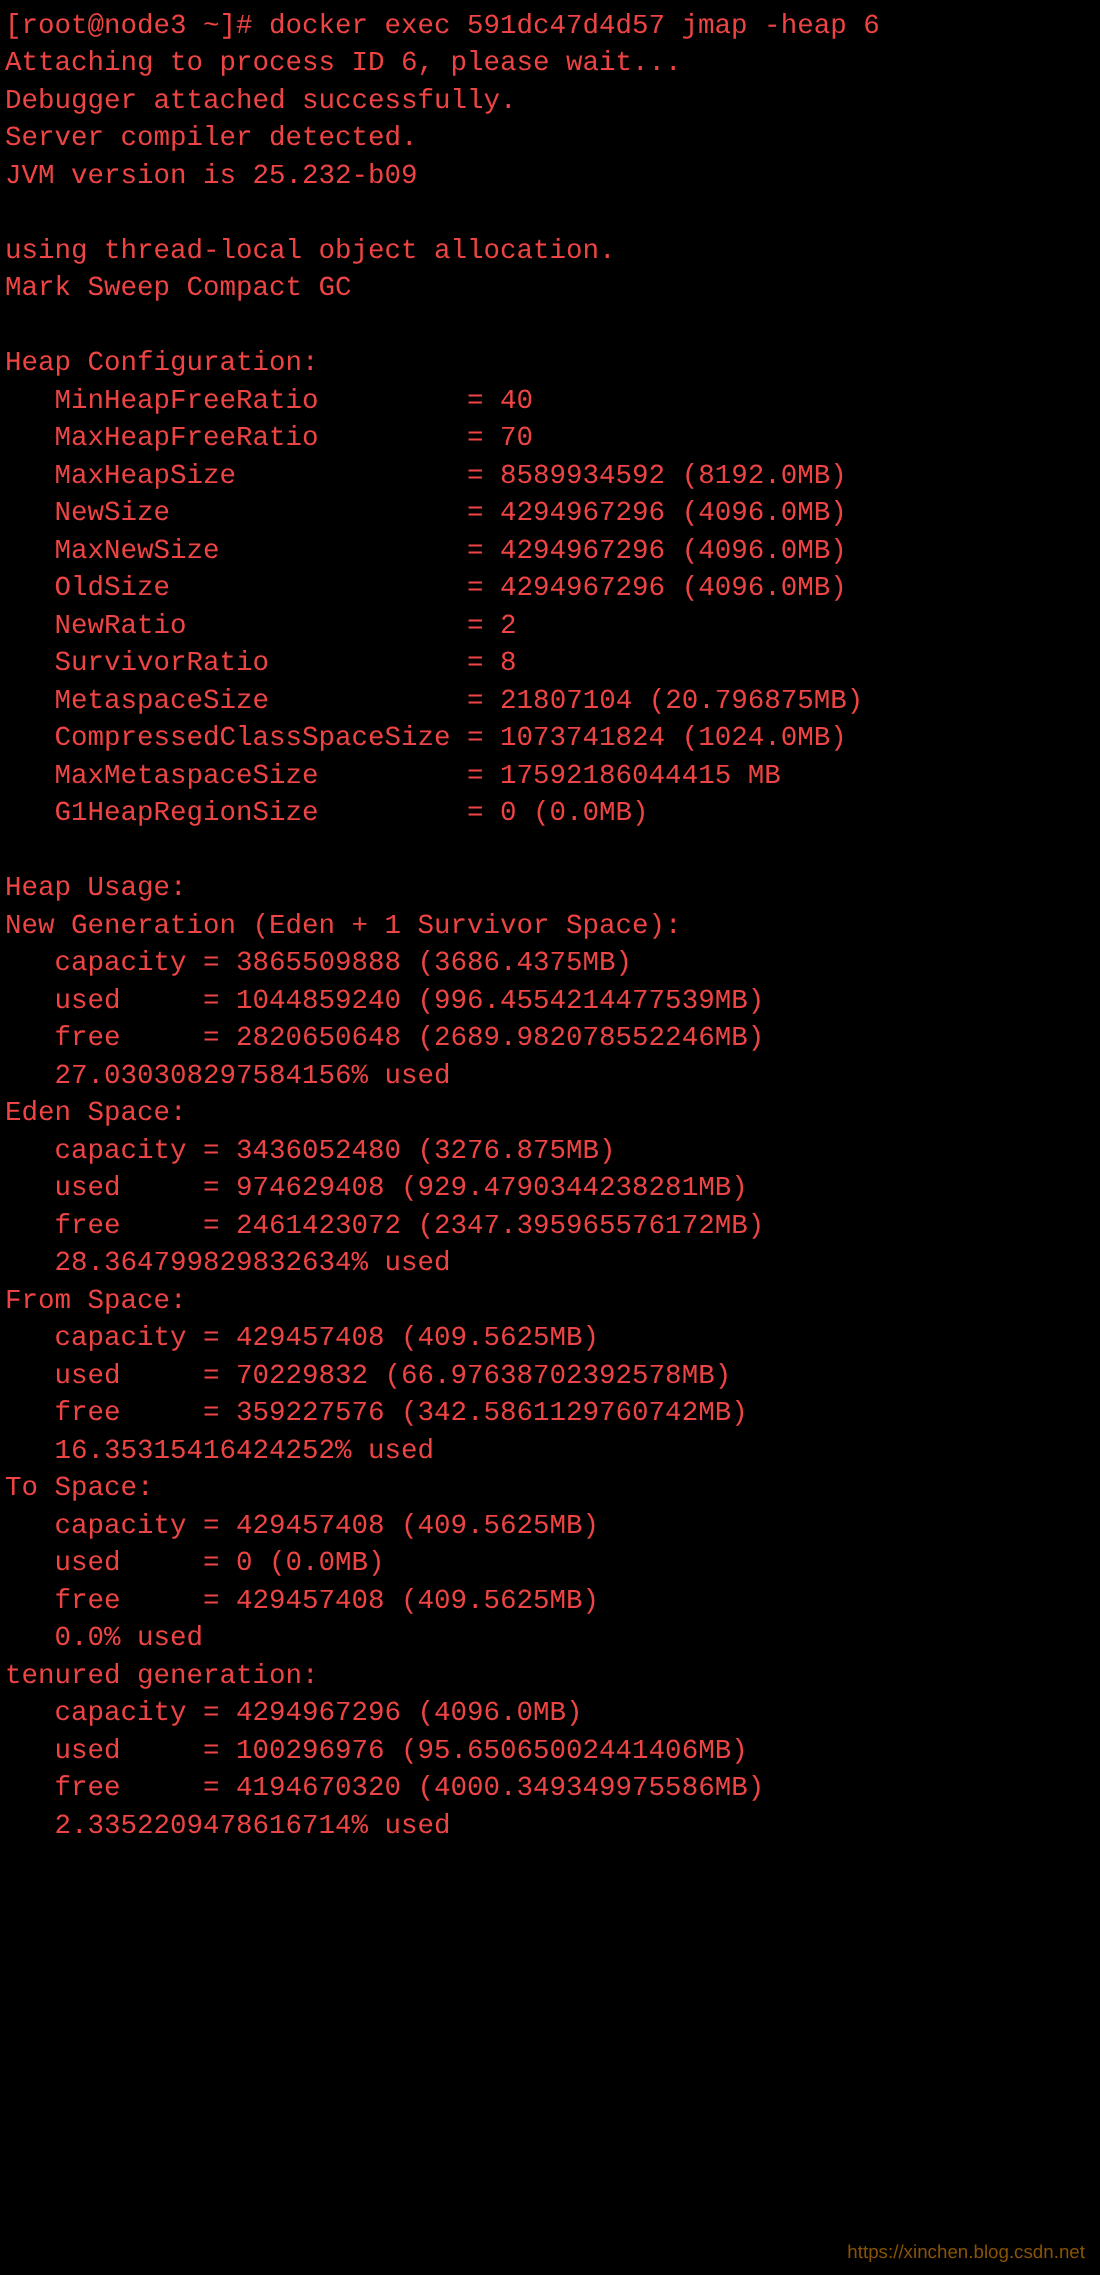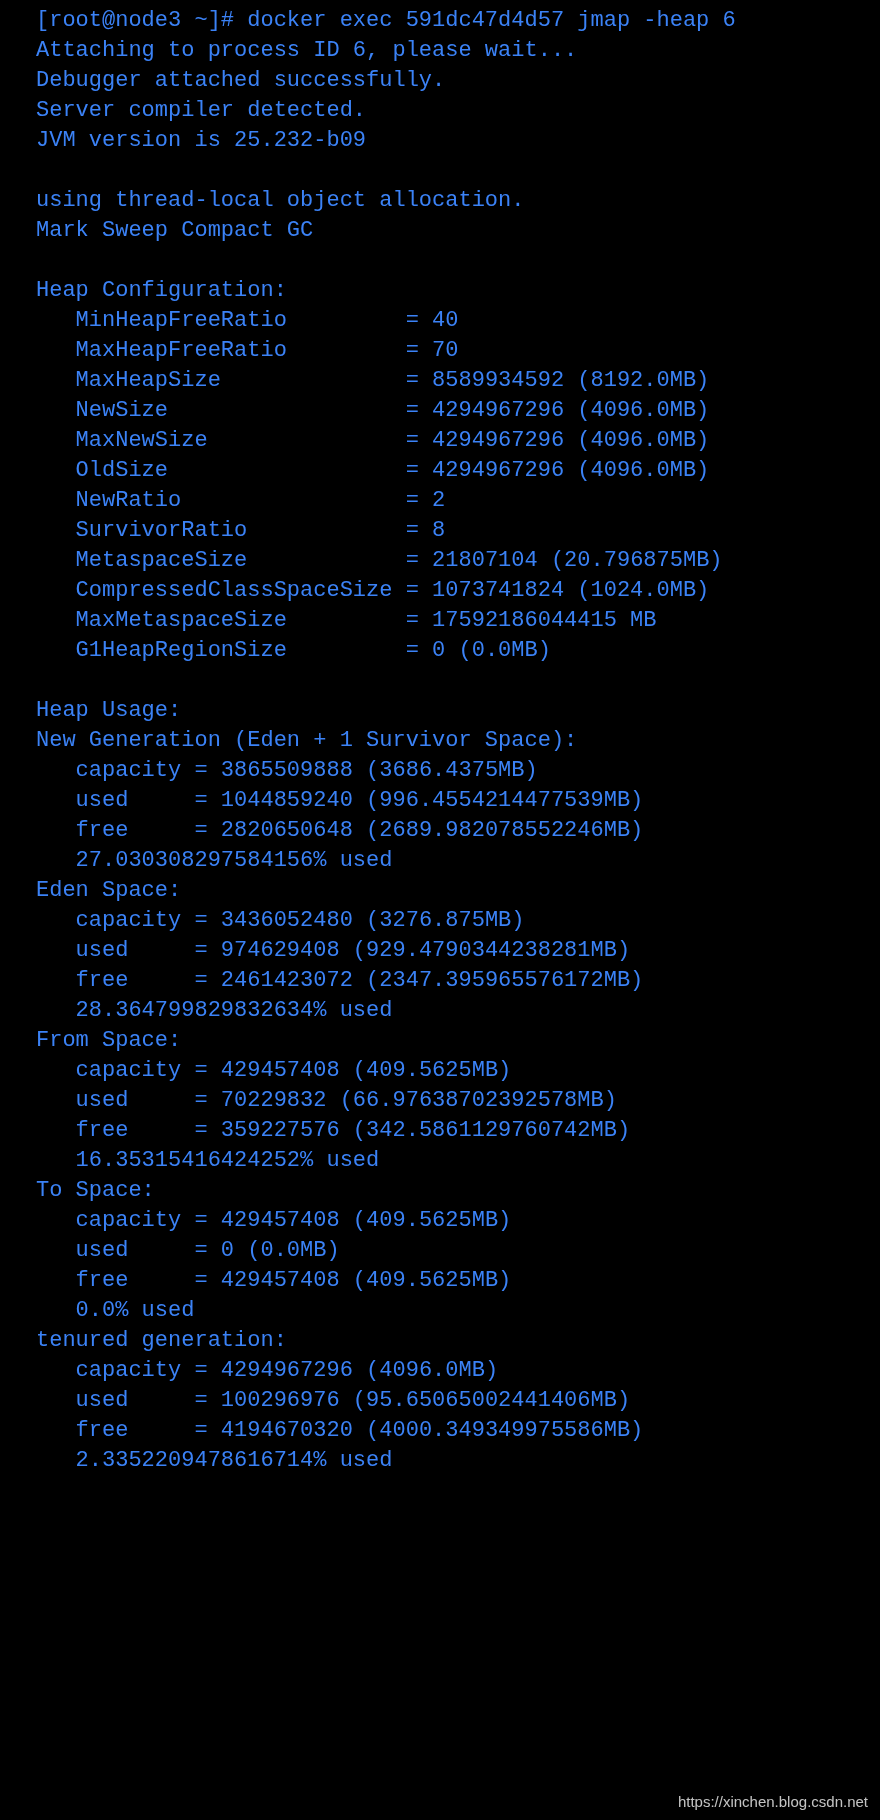--- a/index.html
+++ b/index.html
@@ -7,31 +7,30 @@
     padding: 0;
     width: 880px;
     height: 1820px;
     background: #000000;
     overflow: hidden;
   }
   .terminal {
     font-family: "Consolas", "Menlo", "Courier New", monospace;
     font-size: 22px;
     line-height: 30px;
-    color: #3b82f6;
+    color: #ef4444;
     white-space: pre;
     padding: 6px 4px;
     letter-spacing: 0px;
-    margin-left: 32px;
   }
   .watermark {
     position: absolute;
     bottom: 10px;
     right: 12px;
-    color: #e5e5e5;
+    color: #a16207;
     font-family: Arial, sans-serif;
     font-size: 15px;
     opacity: 0.85;
   }
 </style>
 </head>
 <body>
 
 <div class="terminal"><span>[root@node3 ~]# docker exec 591dc47d4d57 jmap -heap 6</span>
 <span>Attaching to process ID 6, please wait...</span>

